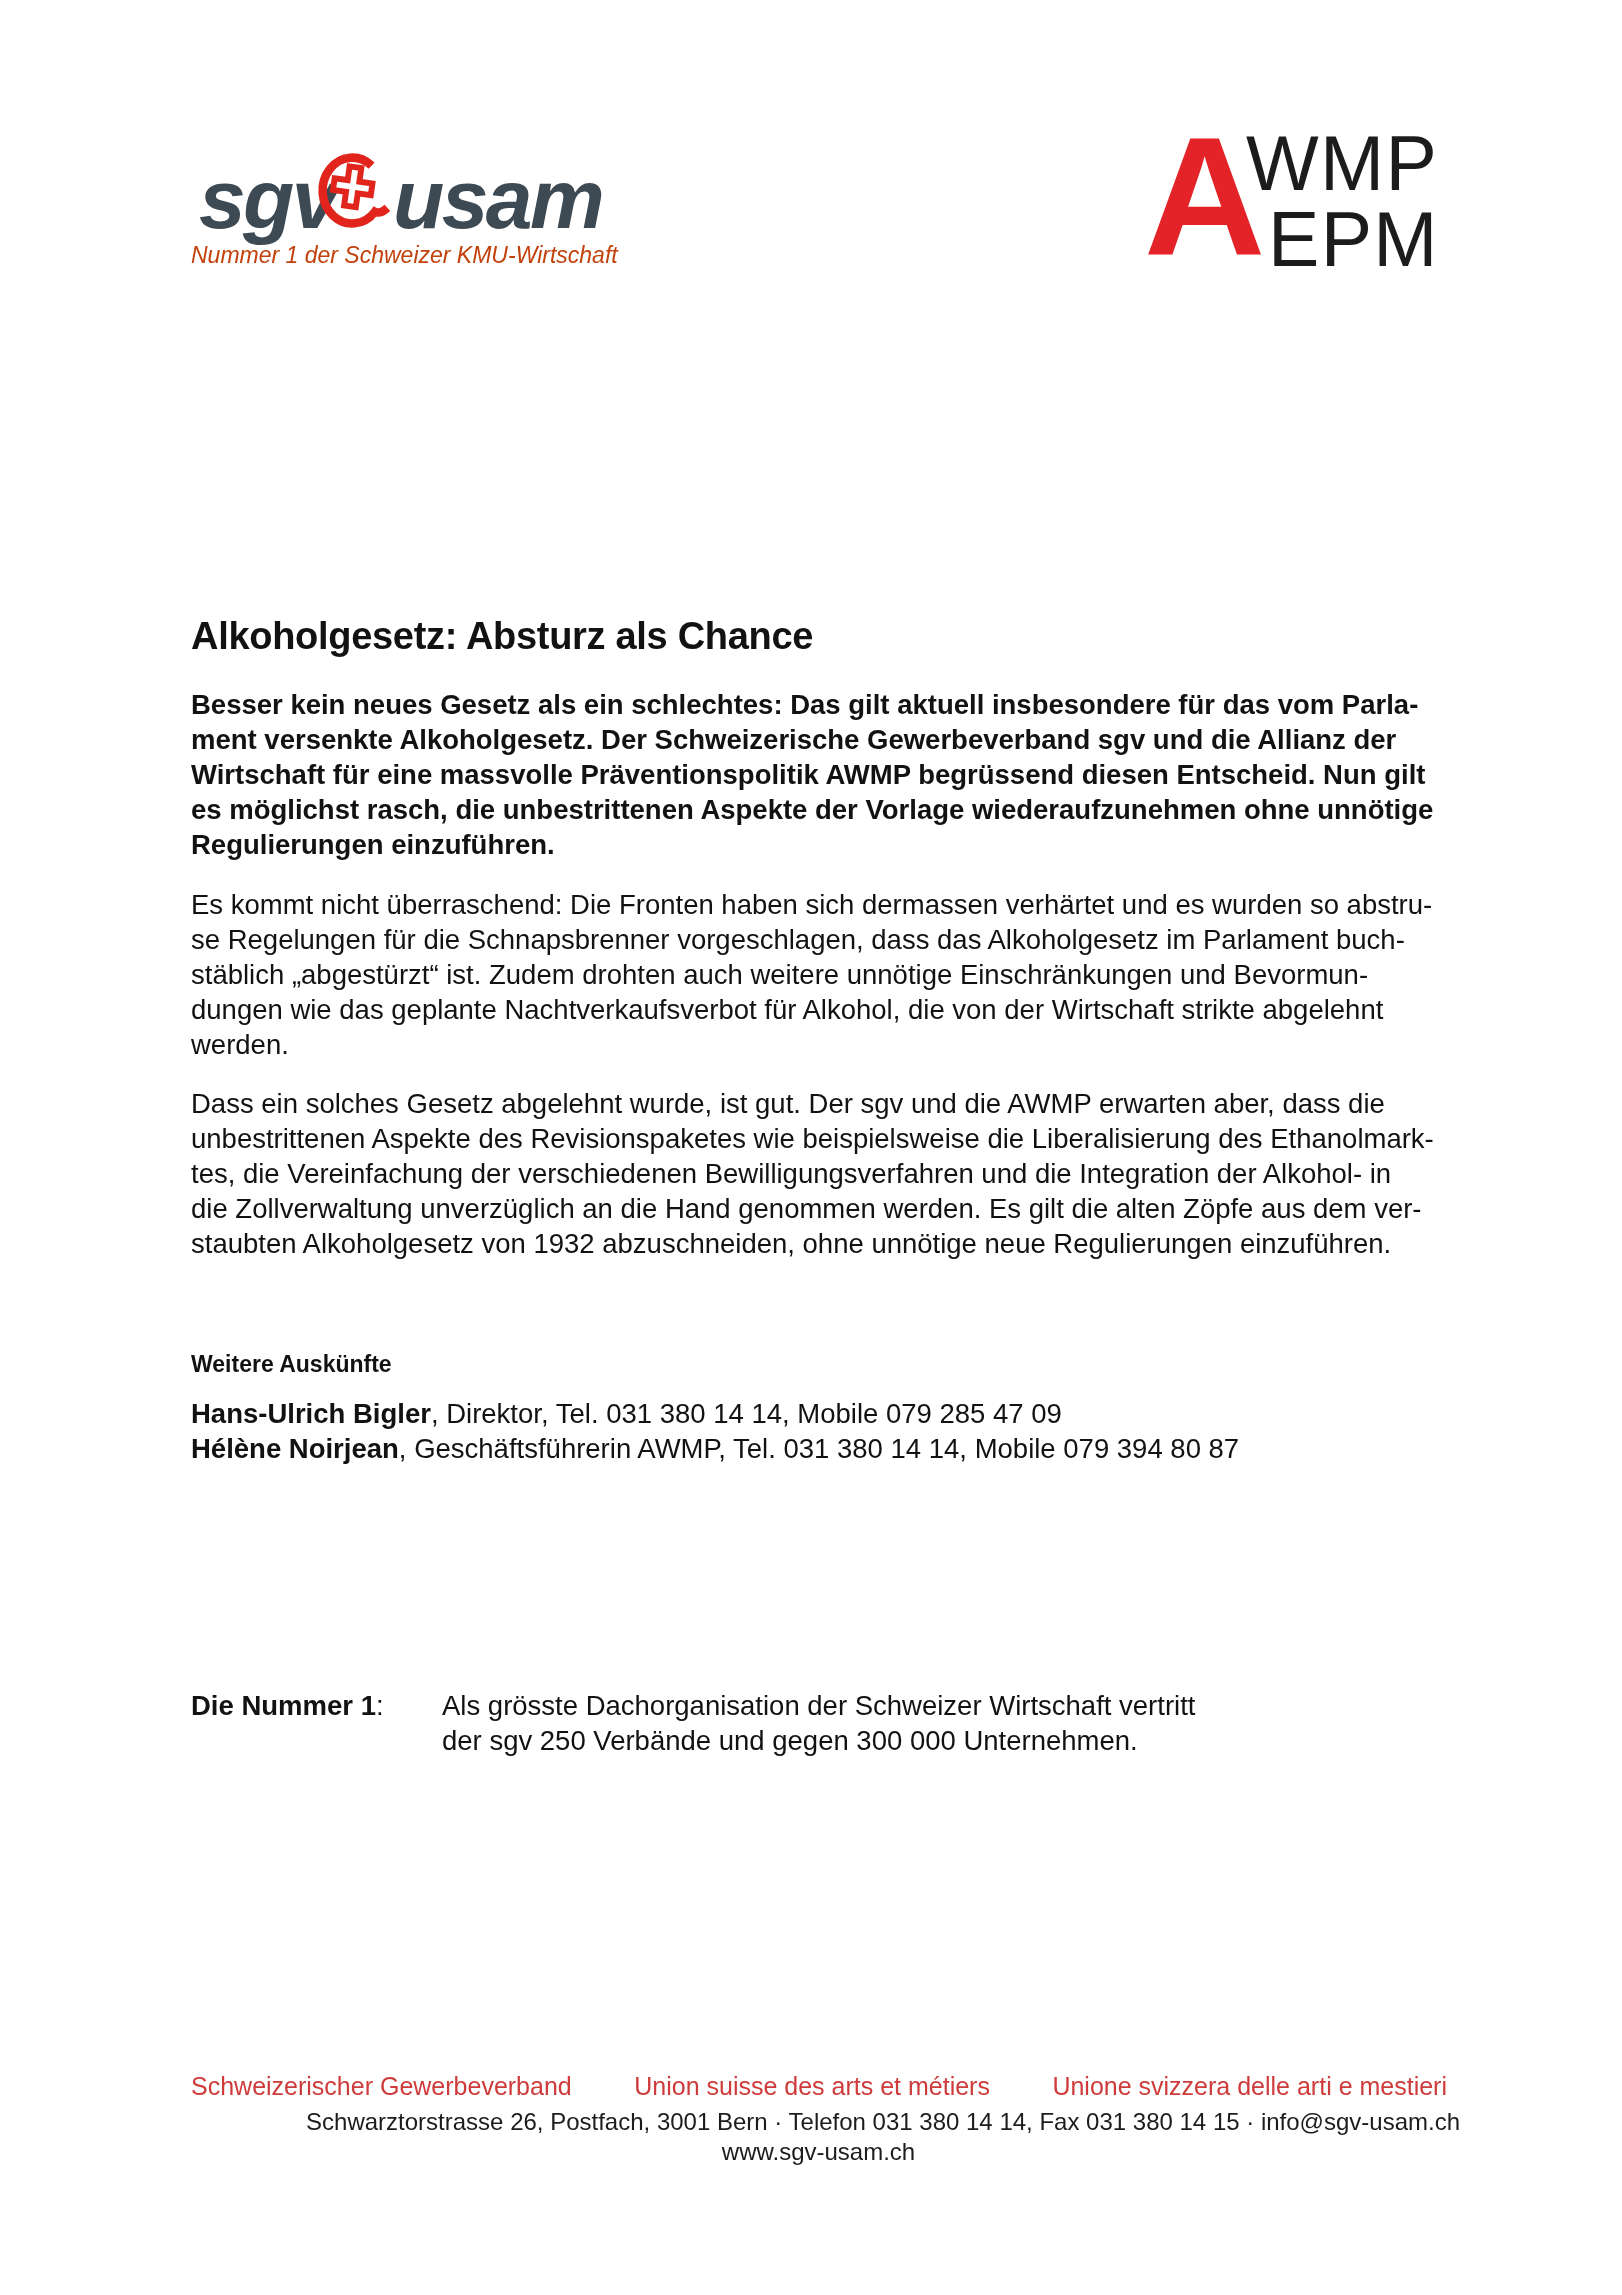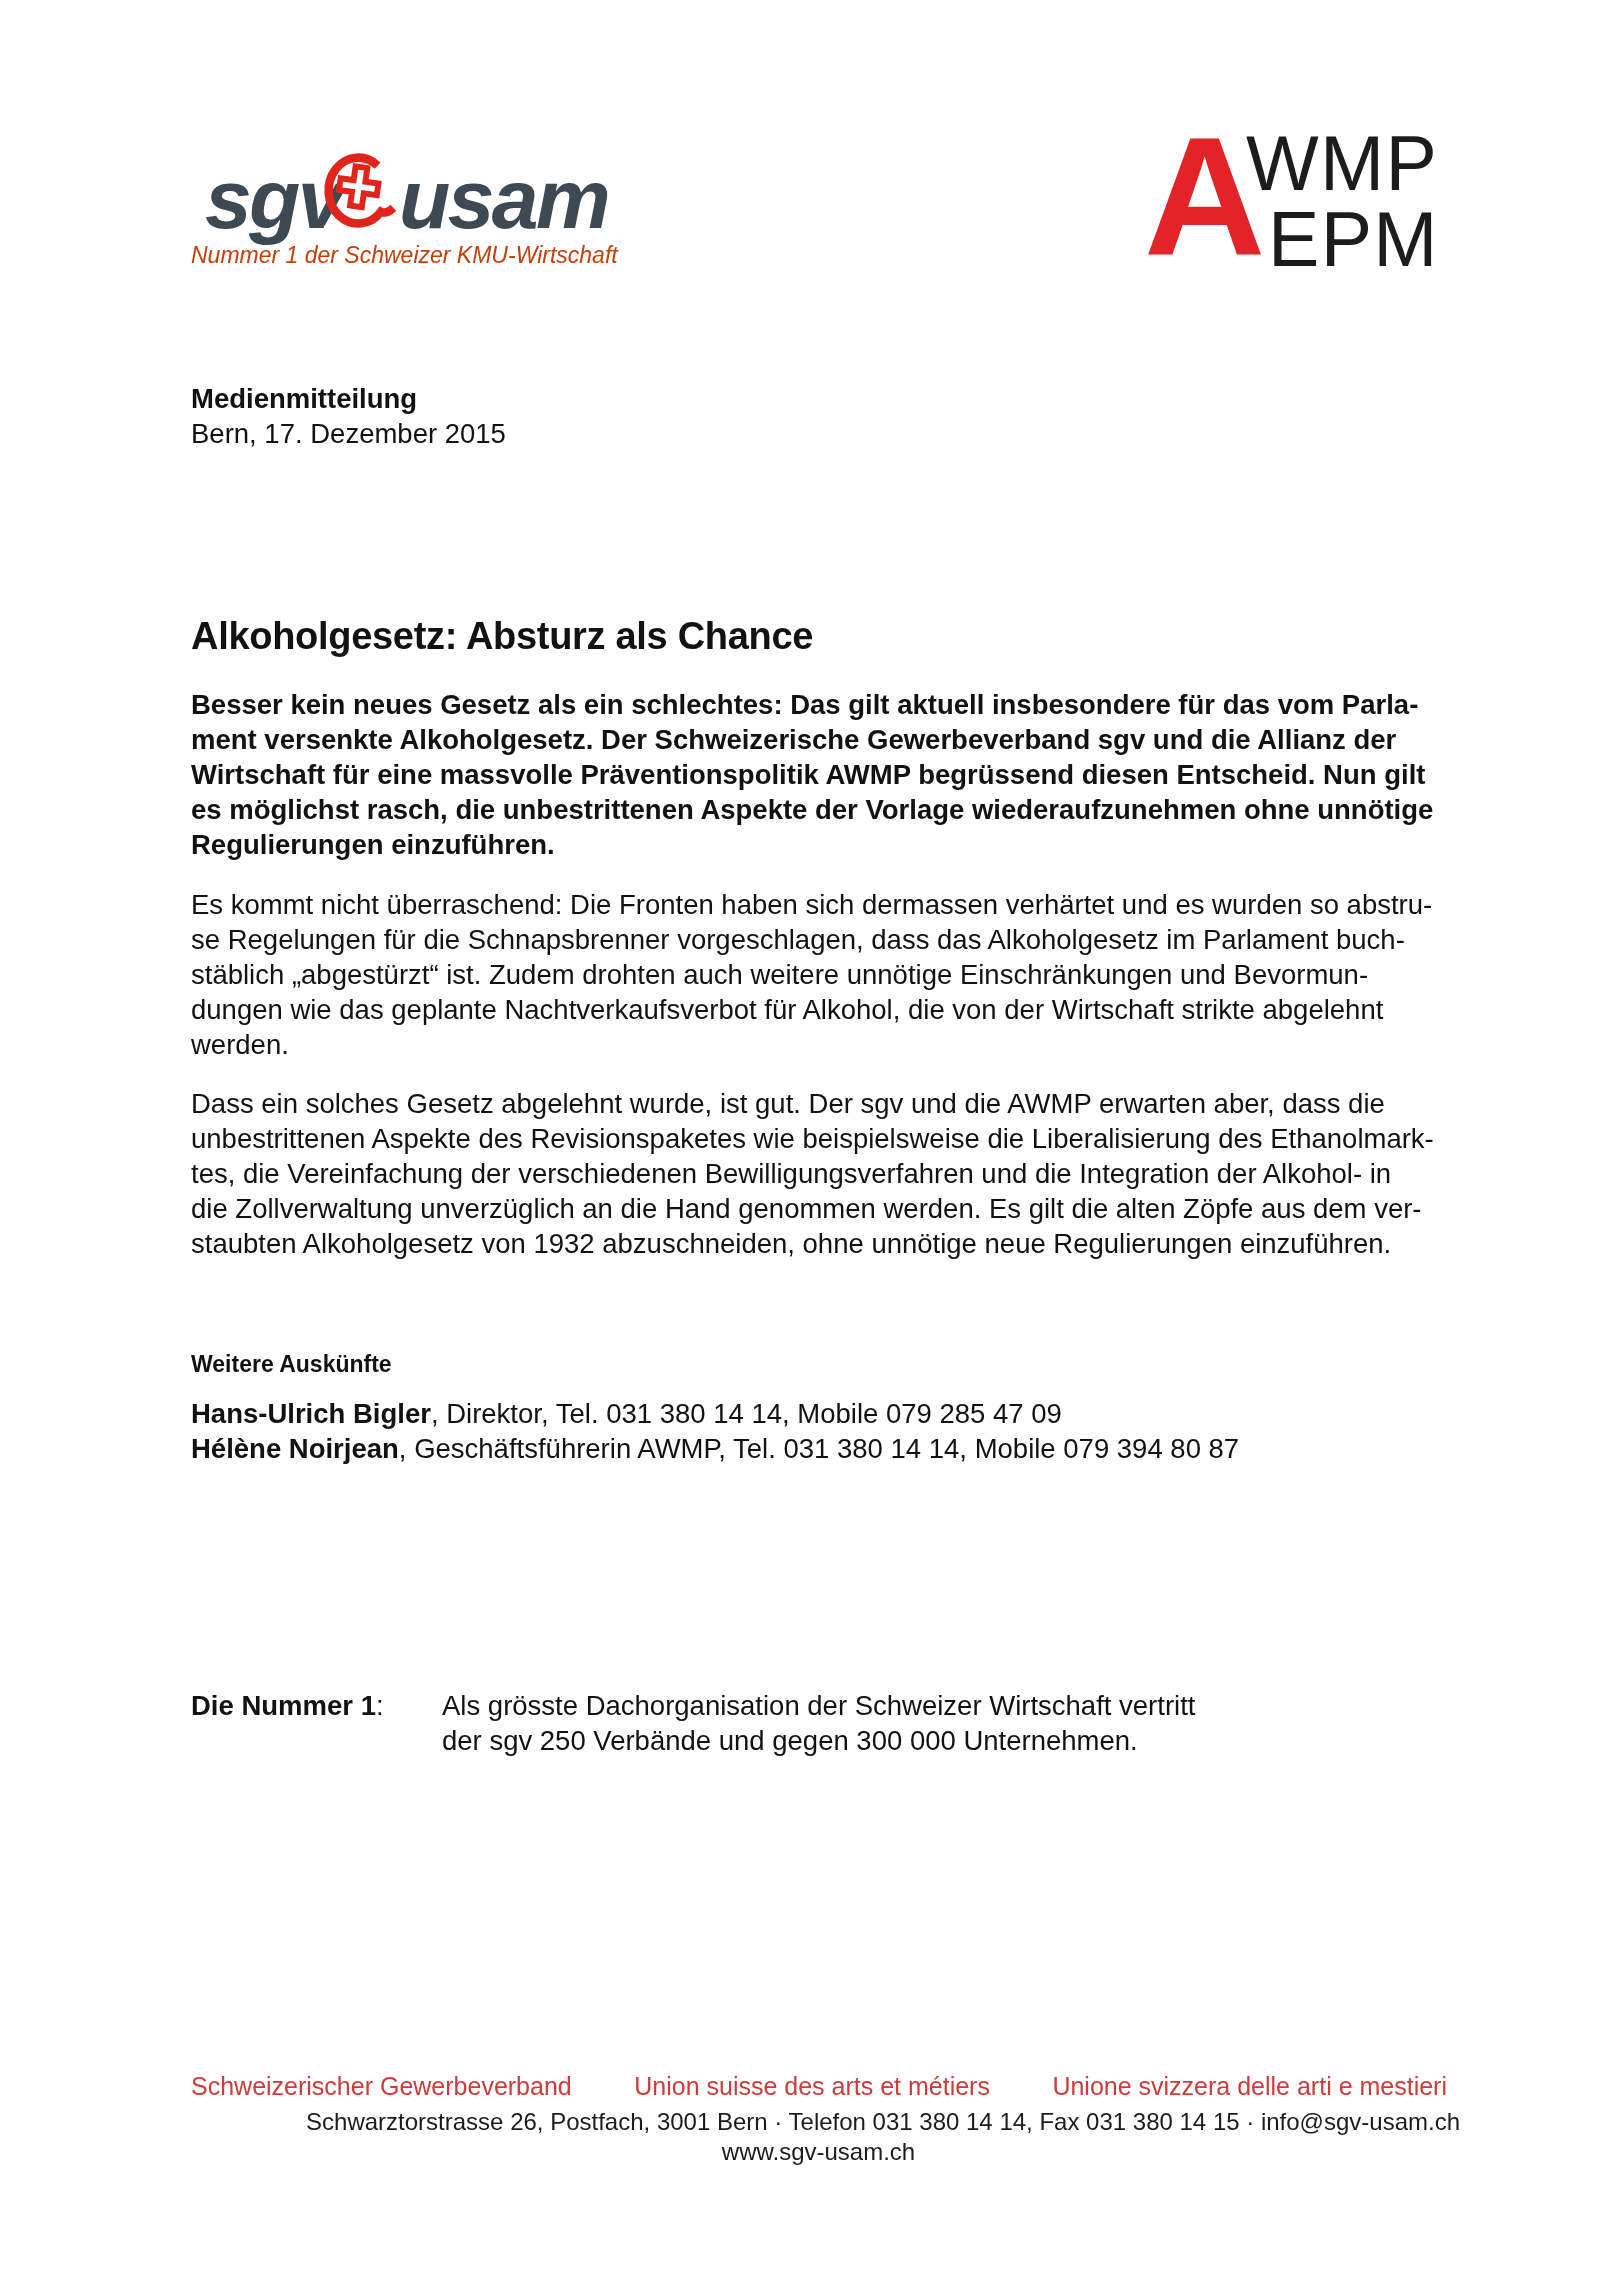--- a/index.html
+++ b/index.html
@@ -1,21 +1,21 @@
 <!DOCTYPE html>
 <html style="font-size:10.5px"><head>
 <meta charset="utf-8">
 <style>
   * { margin: 0; padding: 0; box-sizing: border-box; }
   html, body { background: #ffffff; }
   body { width: 1622px; height: 2295px; position: relative; font-family: "Liberation Sans", sans-serif; color: #121212; }
   .page { position: absolute; left: 0; top: 0; width: 1622px; height: 2295px; background: #ffffff; overflow: hidden; }
 
   
-  .sgv-logo { position: absolute; left: 205px; top: 152px; width: 380px; height: 95px; }
+  .sgv-logo { position: absolute; left: 199px; top: 152px; width: 380px; height: 95px; }
   .sgv-word { position: absolute; top: 5.2px; font-style: italic; font-weight: 700; font-size: 84px; line-height: 84px; color: #3d4953; letter-spacing: -2.6px; }
   .sgv-word.left { left: 0; }
   .sgv-word.right { left: 194px; }
   .sgv-mark { position: absolute; left: 116px; top: -2.6px; width: 79px; height: 86px; }
   .sgv-tagline { position: absolute; left: 191px; top: 243px; font-style: italic; font-size: 23px; line-height: 25px; color: #c2410c; }
 
   
   .awmp-logo { position: absolute; left: 1148px; top: 127px; width: 281px; height: 147px; }
   .awmp-a { position: absolute; left: -3.9px; top: 1.3px; font-size: 168px; line-height: 139px; font-weight: 700; color: #e32328; }
   .awmp-line1 { position: absolute; left: 98px; top: 3.9px; font-size: 77px; line-height: 65px; font-weight: 400; color: #1c1c1c; letter-spacing: 1.3px; }
@@ -66,24 +66,20 @@
     <span class="sgv-word right">usam</span>
   </div>
   <div class="sgv-tagline">Nummer 1 der Schweizer KMU-Wirtschaft</div>
 
   <div class="awmp-logo">
     <span class="awmp-a">A</span>
     <span class="awmp-line1">WMP</span>
     <span class="awmp-line2">EPM</span>
   </div>
 
-  <div class="meta">
-    <div class="type">Medienmitteilung</div>
-    <div>Bern, 17. Dezember 2015</div>
-  </div>
 
   <div class="article-title">Alkoholgesetz: Absturz als Chance</div>
   <div class="para p2">Es kommt nicht überraschend: Die Fronten haben sich dermassen verhärtet und es wurden so abstru-
 se Regelungen für die Schnapsbrenner vorgeschlagen, dass das Alkoholgesetz im Parlament buch-
 stäblich „abgestürzt“ ist. Zudem drohten auch weitere unnötige Einschränkungen und Bevormun-
 dungen wie das geplante Nachtverkaufsverbot für Alkohol, die von der Wirtschaft strikte abgelehnt
 werden.</div>
   <div class="para bold lead">Besser kein neues Gesetz als ein schlechtes: Das gilt aktuell insbesondere für das vom Parla-
 ment versenkte Alkoholgesetz. Der Schweizerische Gewerbeverband sgv und die Allianz der
 Wirtschaft für eine massvolle Präventionspolitik AWMP begrüssend diesen Entscheid. Nun gilt

